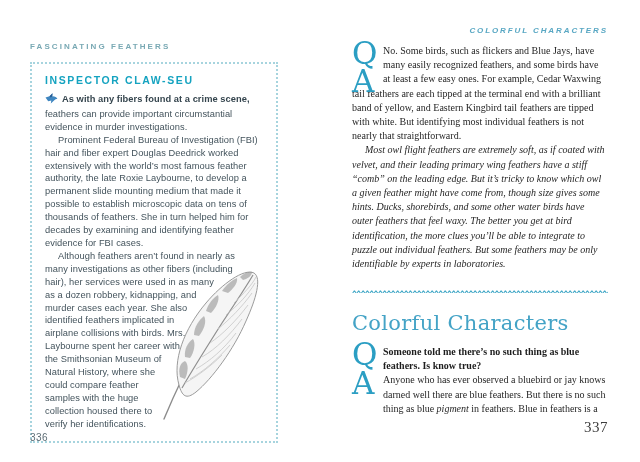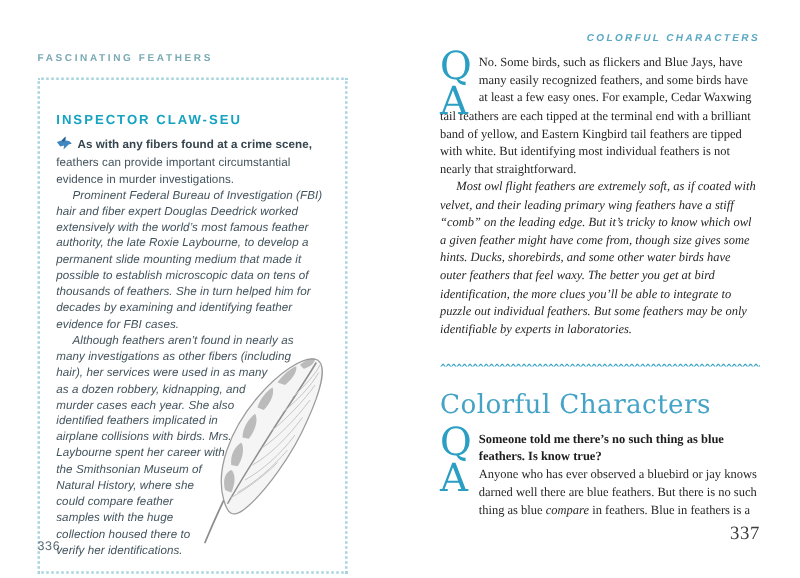--- a/index.html
+++ b/index.html
@@ -14,27 +14,27 @@
     position:absolute;left:0;top:26px;
     font-size:8px;font-weight:bold;letter-spacing:2.1px;color:#79a9b4;
   }
   .sidebar-box{
     position:absolute;left:0;top:46px;width:248px;min-height:340px;
     border:2px dotted #a7d4de;box-sizing:border-box;
     padding:10px 12px 10px 13px;
   }
   .sidebar-title{
     font-size:10.5px;font-weight:bold;letter-spacing:1.6px;color:#15a3c0;
-    margin:16px 0 7px 0;font-family:"Liberation Sans",sans-serif;
+    margin:0 0 7px 0;font-family:"Liberation Sans",sans-serif;
   }
   .box-p{
     font-size:9.3px;line-height:12.9px;color:#43535c;margin:0;
     letter-spacing:.05px;
   }
-  .box-p.indent{text-indent:13px;font-style:italic;}
+  .box-p.indent{text-indent:13px;}
   .box-p b{color:#35454e;margin-top:13px;}
   .bird-ic{display:inline-block;vertical-align:-2px;margin-right:4px;}
   .wrap-spacer{float:right;clear:right;}
   .feather-illo{position:absolute;right:2px;bottom:14px;pointer-events:none;}
   .pagenum-left{
     position:absolute;left:0;top:416px;font-size:10px;color:#5d6d75;letter-spacing:.5px;
   }
   
   .right-page{position:absolute;left:352px;top:0;width:256px;height:366px;
     font-family:"Liberation Serif", serif;color:#262626;}
@@ -151,17 +151,17 @@
   </div>
 
   <div class="zigzag">^^^^^^^^^^^^^^^^^^^^^^^^^^^^^^^^^^^^^^^^^^^^^^^^^^^^^^^^^^^^^^^^^^^^^^</div>
 
   <div class="section-heading">Colorful Characters</div>
 
   <div class="qa qa2">
     <span class="dropcap cap-q2">Q</span>
     <span class="dropcap cap-a2">A</span>
     <p class="q-text">Someone told me there’s no such thing as blue feathers. Is know true?</p>
-    <div class="a-block"><span class="a-indent"></span><span>Anyone who has ever observed a bluebird or jay knows darned well there are blue feathers. But there is no such thing as blue </span><span class="it">compare</span><span> in feathers. Blue in feathers is a</span></div>
+    <div class="a-block"><span class="a-indent"></span><span>Anyone who has ever observed a bluebird or jay knows darned well there are blue feathers. But there is no such thing as blue </span><span class="it">pigment</span><span> in feathers. Blue in feathers is a</span></div>
   </div>
 
   <div class="pagenum-right">337</div>
 </div>
 
 </body></html>

